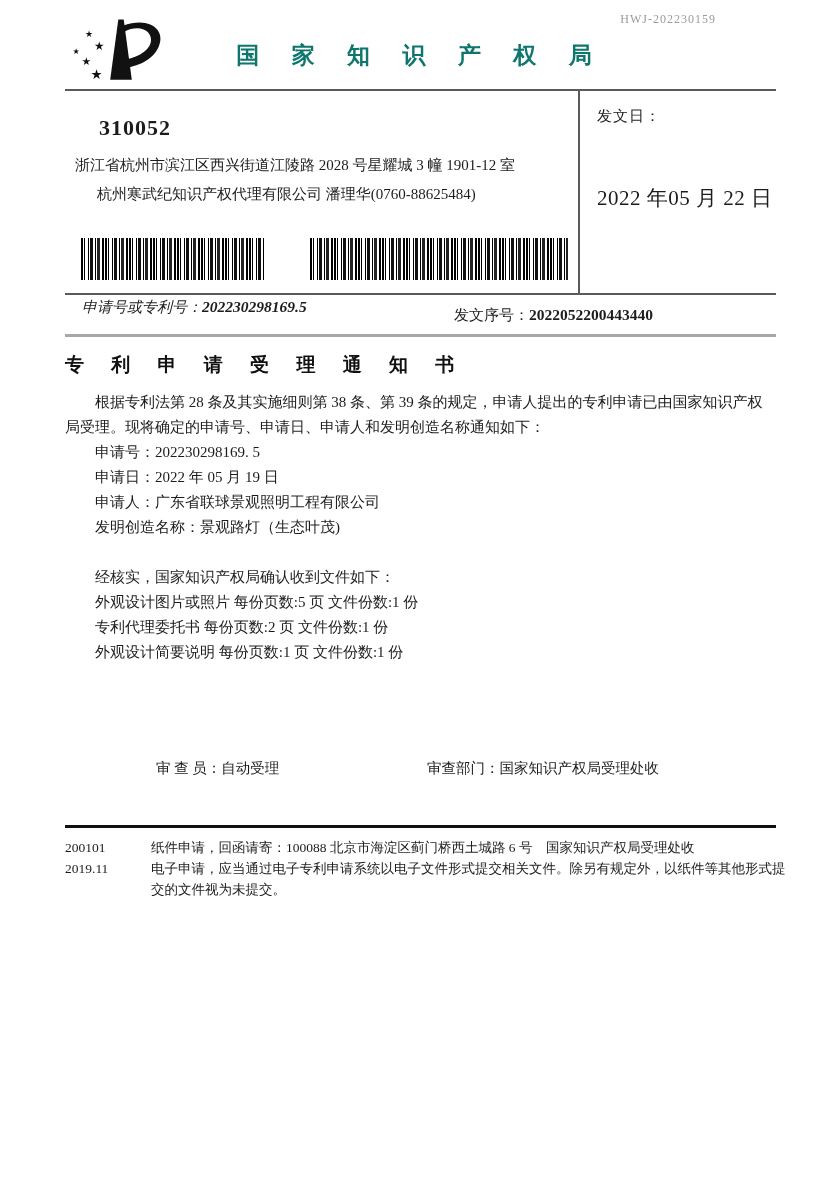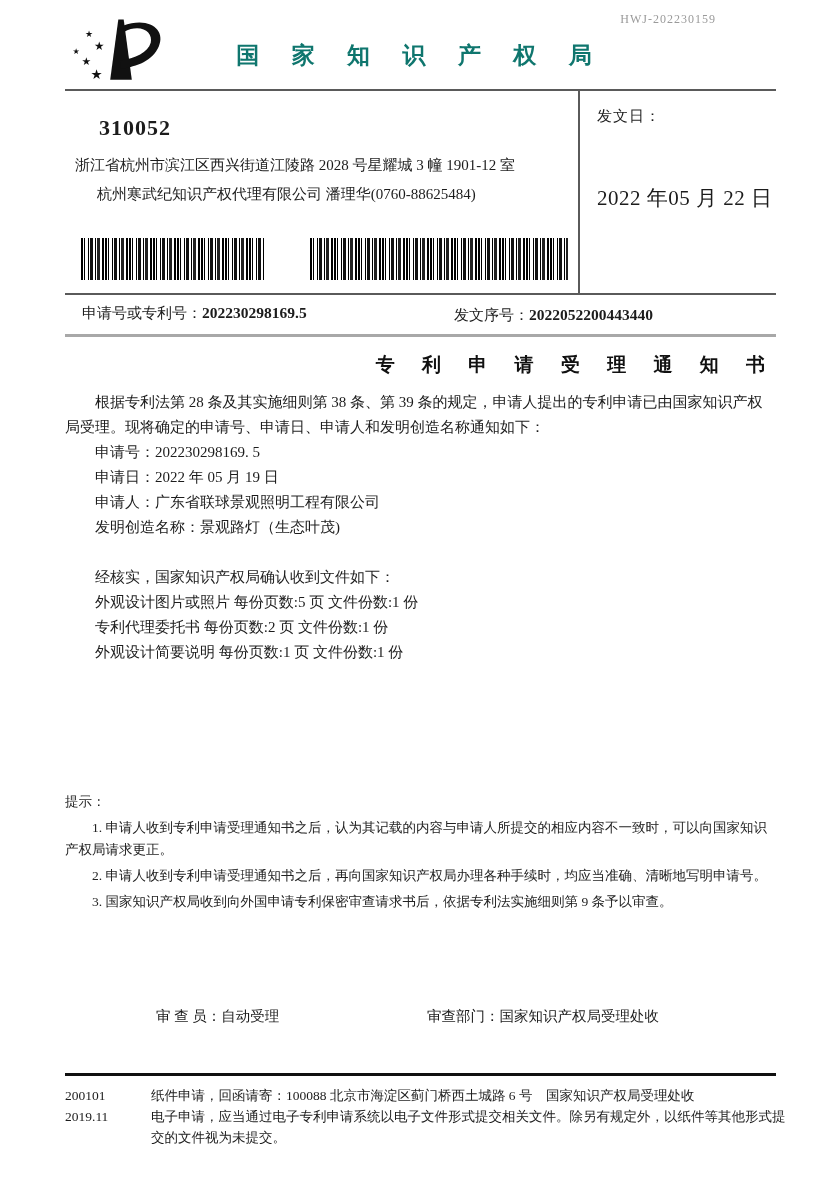--- a/index.html
+++ b/index.html
@@ -46,27 +46,27 @@
   .info-right {
     width: 198px; flex: 0 0 198px;
     border-left: 2px solid #5a5a5a;
     padding: 16px 0 0 17px;
   }
   .issue-label { font-size: 15px; letter-spacing: 1px; }
   .issue-date { margin-top: 58px; font-size: 21px; letter-spacing: 0.5px; white-space: nowrap; }
 
   
   .ref-row { position: relative; height: 42px; border-bottom: 3px solid #a8a8a8; font-size: 15px; }
-  .ref-left { position: absolute; left: 17px; top: 9px; }
+  .ref-left { position: absolute; left: 17px; top: 3px; font-style: italic; }
   .ref-right { position: absolute; left: 389px; top: 11px; }
   .ref-num { font-weight: bold; font-size: 15.5px; }
 
   
   .notice-title {
-    margin-top: 15px; text-align: right;
+    margin-top: 15px; text-align: left;
     font-size: 19px; font-weight: bold; letter-spacing: 11px;
     font-family: "Liberation Sans", "DejaVu Sans", sans-serif;
     color: #111;
   }
   .body { margin-top: 12px; font-size: 15px; line-height: 25px; }
   .para1 { text-indent: 2em; }
   .field-list { margin-left: 2em; }
   .field-list p { line-height: 25px; }
   .received { margin-top: 25px; margin-left: 2em; }
   .received p { line-height: 25px; }
@@ -142,26 +142,20 @@
       <p>发明创造名称：景观路灯（生态叶茂)</p>
     </div>
     <div class="received">
       <p>经核实，国家知识产权局确认收到文件如下：</p>
       <p>外观设计图片或照片  每份页数:5 页  文件份数:1 份</p>
       <p>专利代理委托书  每份页数:2 页  文件份数:1 份</p>
       <p>外观设计简要说明  每份页数:1 页  文件份数:1 份</p>
     </div>
   </div>
 
-  <div class="tips">
-    <p class="tips-label">提示：</p>
-    <p class="item">1. 申请人收到专利申请受理通知书之后，认为其记载的内容与申请人所提交的相应内容不一致时，可以向国家知识产权局请求更正。</p>
-    <p class="item">2. 申请人收到专利申请受理通知书之后，再向国家知识产权局办理各种手续时，均应当准确、清晰地写明申请号。</p>
-    <p class="item">3. 国家知识产权局收到向外国申请专利保密审查请求书后，依据专利法实施细则第 9 条予以审查。</p>
-  </div>
 
   <div class="sign-row">
     <div class="sign-left">
       <span>审 查 员：</span><span>自动受理</span>
     </div>
     <div class="sign-right">
       <span>审查部门：</span><span>国家知识产权局受理处收</span>
     </div>
   </div>
 

